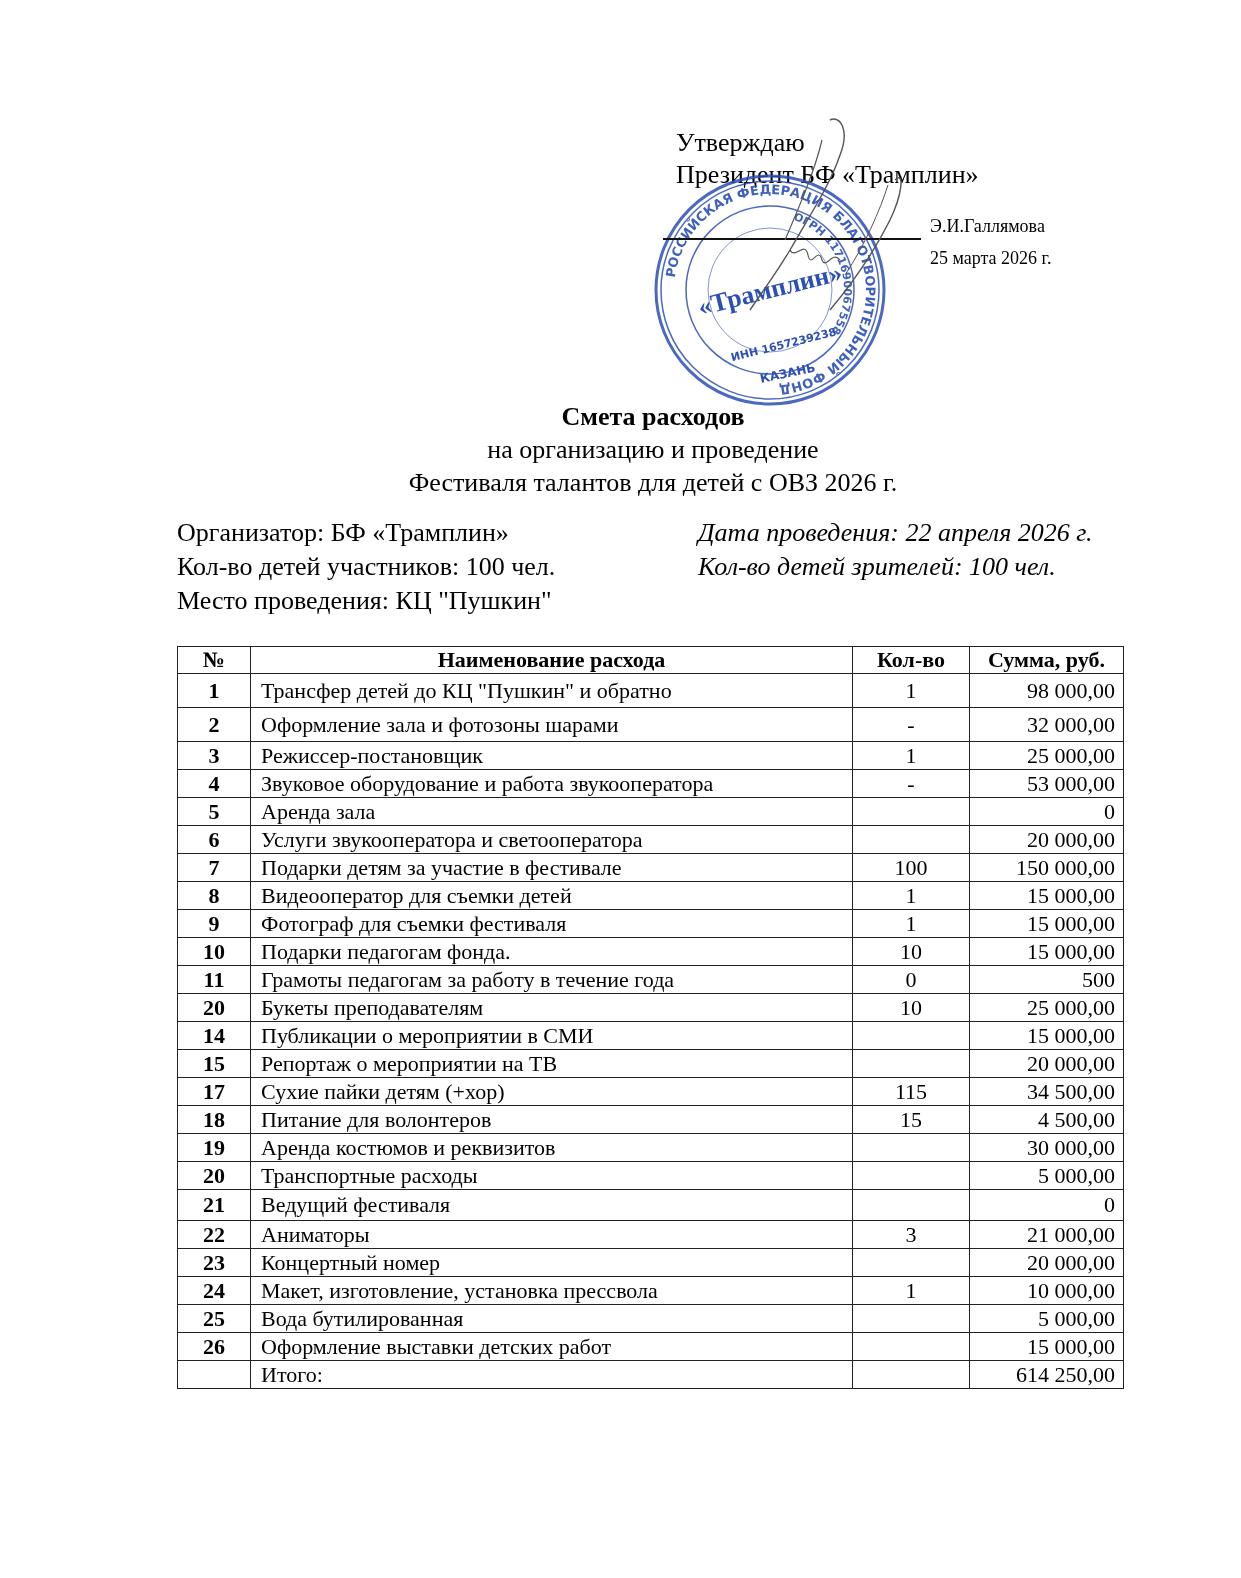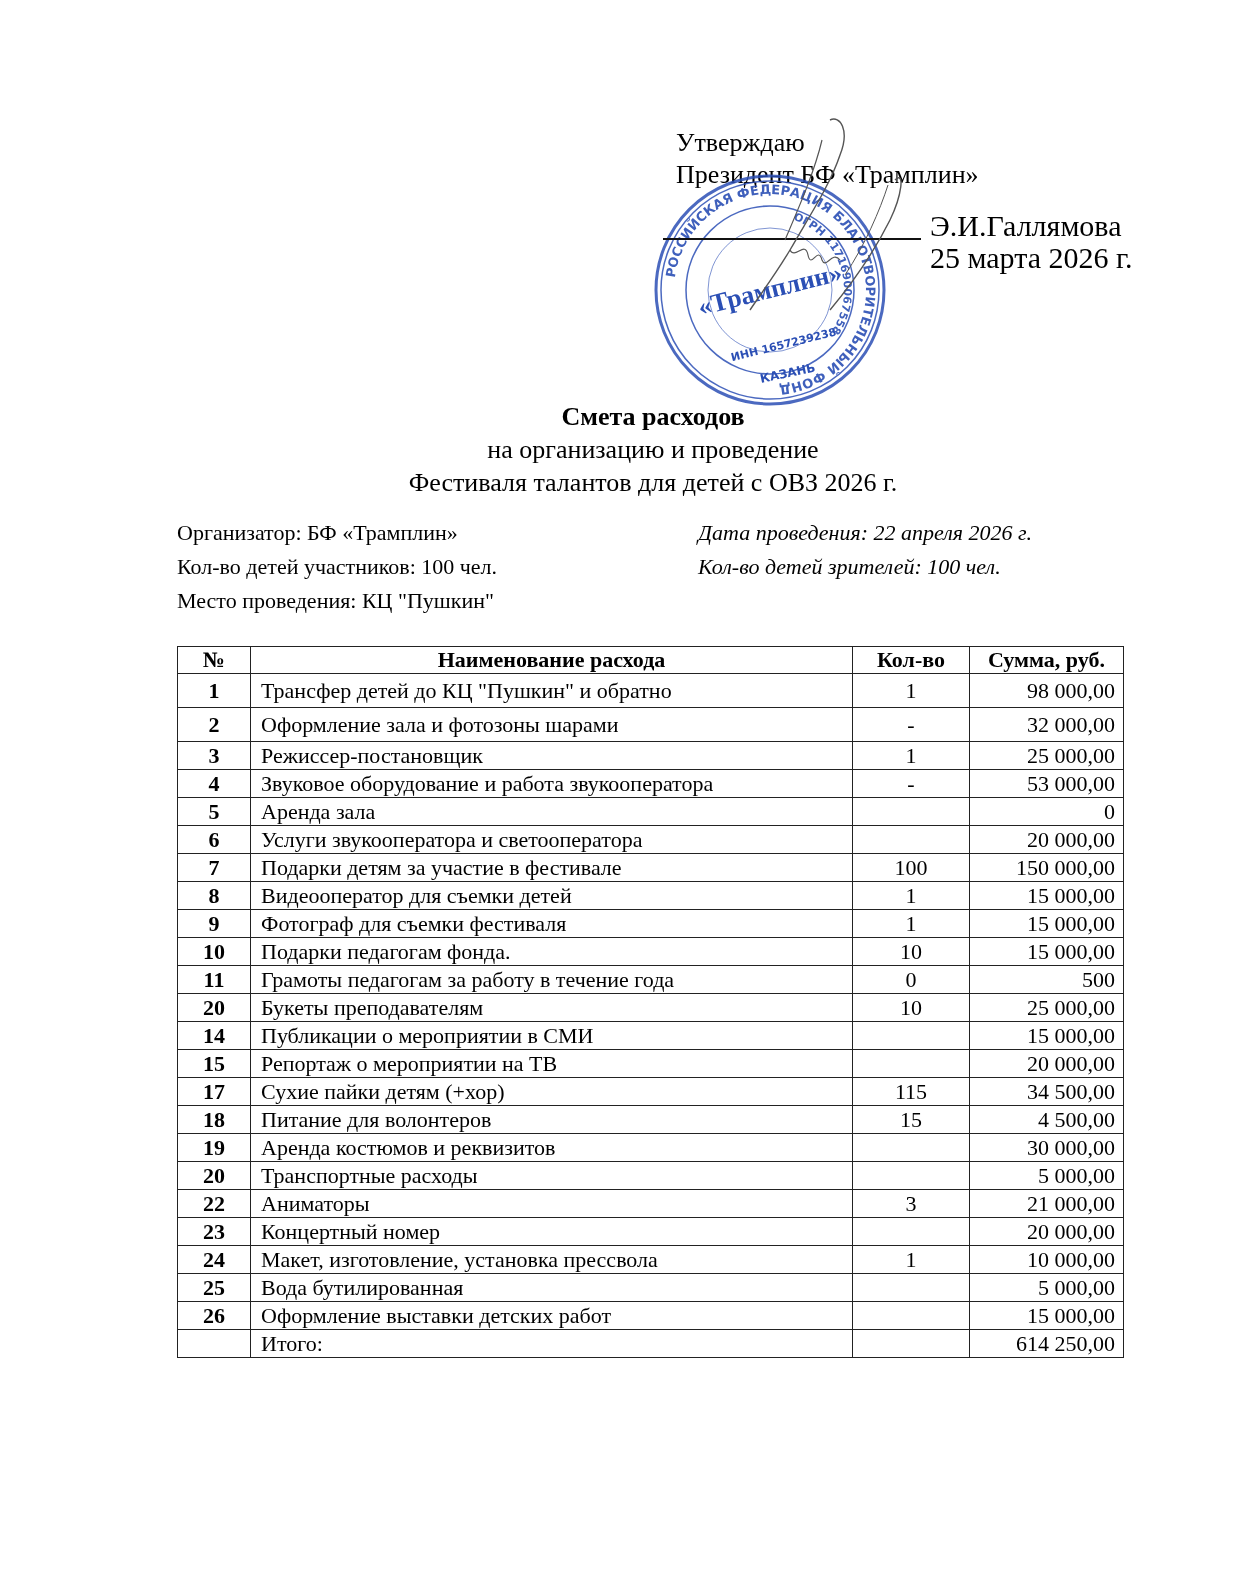--- a/index.html
+++ b/index.html
@@ -4,30 +4,30 @@
 <style>
   html, body { margin: 0; padding: 0; background: #ffffff; }
   body {
     width: 1241px; height: 1578px; position: relative; overflow: hidden;
     font-family: "Liberation Serif", "DejaVu Serif", serif; color: #000;
   }
   .abs { position: absolute; white-space: nowrap; }
   .approve { left: 676px; top: 82px; font-size: 26px; line-height: 32px; margin-top: 45px; }
   .approve div { height: 32px; }
   .sign-line { position: absolute; left: 663px; top: 238px; width: 258px; height: 0; border-top: 2px solid #111; }
-  .signer { left: 930px; top: 210px; font-size: 30px; line-height: 32px; }
+  .signer { left: 930px; top: 210px; font-size: 18px; line-height: 32px; }
   .stamp { position: absolute; left: 652px; top: 172px; width: 236px; height: 236px; }
   .signature { position: absolute; left: 690px; top: 110px; width: 230px; height: 240px; }
 
   .title { left: 0; width: 1306px; text-align: center; font-size: 26px; line-height: 32px; }
   .title-1 { top: 401px; font-weight: bold; }
   .title-2 { top: 434px; }
   .title-3 { top: 467px; }
 
-  .info { font-size: 22px; line-height: 34px; }
+  .info { font-size: 26px; line-height: 34px; }
   .info-left { left: 177px; top: 516px; }
   .info-right { left: 698px; top: 516px; font-style: italic; }
   .info div { height: 34px; }
 
   table.budget {
     position: absolute; left: 177px; top: 646px;
     border-collapse: collapse; table-layout: fixed;
     width: 946px; font-size: 22px;
   }
   table.budget td, table.budget th {
@@ -216,20 +216,26 @@
         <td class="c-name">Аренда костюмов и реквизитов</td>
         <td class="c-qty"></td>
         <td class="c-sum">30 000,00</td>
       </tr>
     <tr>
         <td class="c-num">20</td>
         <td class="c-name">Транспортные расходы</td>
         <td class="c-qty"></td>
         <td class="c-sum">5 000,00</td>
       </tr>
+    <tr class="mid">
+        <td class="c-num">21</td>
+        <td class="c-name">Ведущий фестиваля</td>
+        <td class="c-qty"></td>
+        <td class="c-sum">0</td>
+      </tr>
     <tr>
         <td class="c-num">22</td>
         <td class="c-name">Аниматоры</td>
         <td class="c-qty">3</td>
         <td class="c-sum">21 000,00</td>
       </tr>
     <tr>
         <td class="c-num">23</td>
         <td class="c-name">Концертный номер</td>
         <td class="c-qty"></td>

